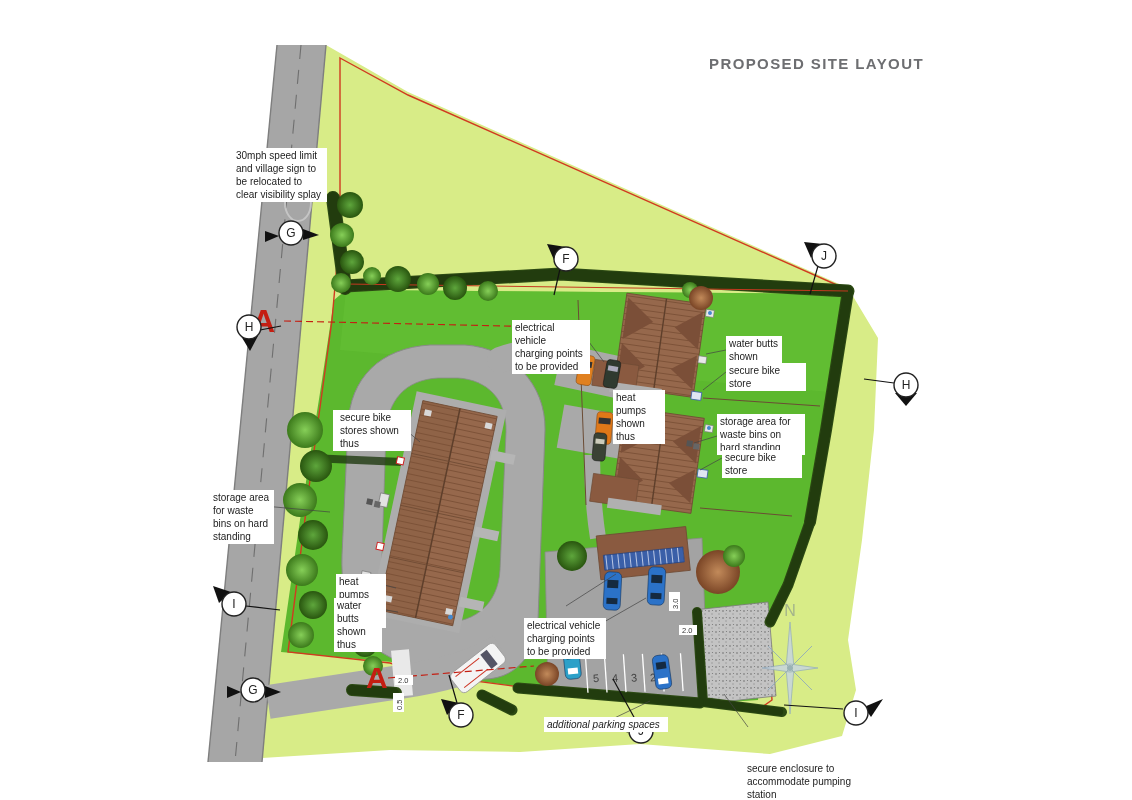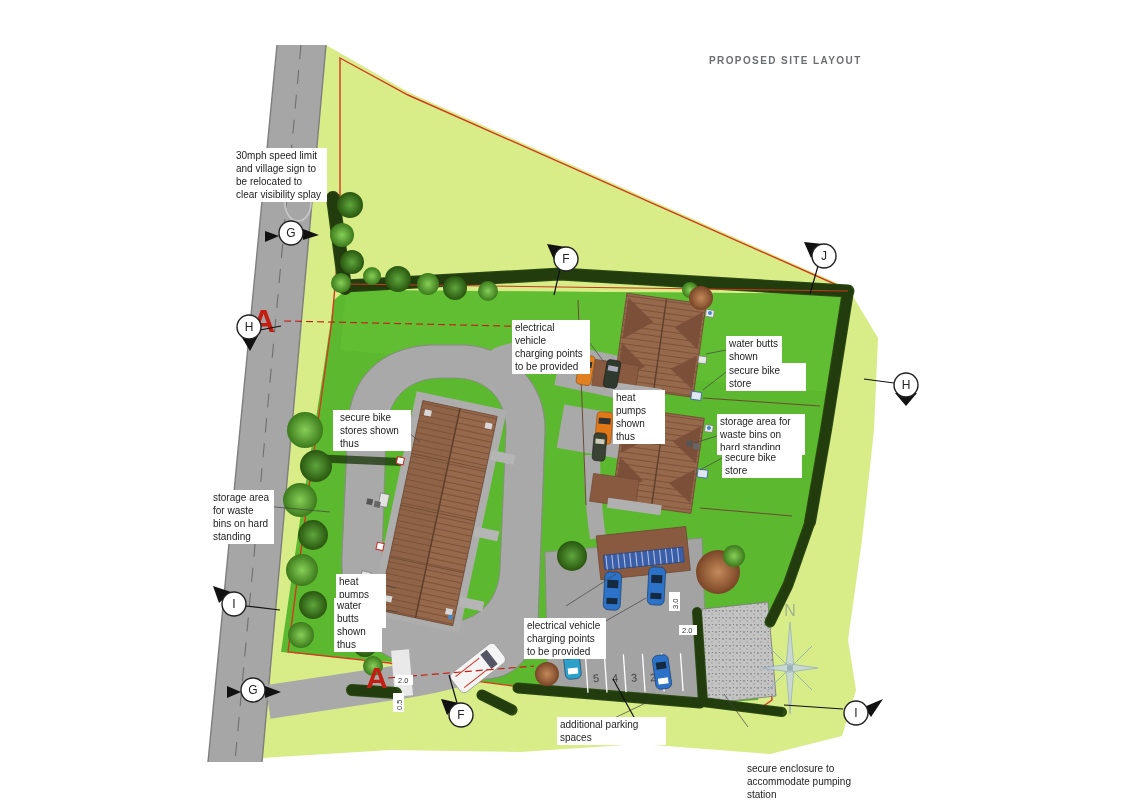--- a/index.html
+++ b/index.html
@@ -1,19 +1,19 @@
 <!DOCTYPE html>
 <html><head>
 <meta charset="utf-8">
 <style>
   html,body{margin:0;padding:0;background:#fff;}
   #stage{position:relative;width:1132px;height:800px;background:#fff;overflow:hidden;
          font-family:"Liberation Sans",sans-serif;}
   #plan-svg{position:absolute;left:0;top:0;}
-  .title{position:absolute;left:677px;top:55px;font-size:10px;font-weight:600;
+  .title{position:absolute;left:677px;top:55px;font-size:15px;font-weight:600;
          letter-spacing:1.4px;color:#6d6e71;white-space:nowrap;padding-left:32px;}
   .lbl{position:absolute;background:#ffffff;color:#222;font-size:10px;line-height:1.3;
        padding:1px 3px;box-sizing:border-box;}
 </style>
 </head>
 <body>
 
 <div id="stage">
 
 <svg id="plan-svg" width="1132" height="800" viewBox="0 0 1132 800">
@@ -382,16 +382,16 @@
 <div class="lbl" style="left:726px;top:363px;width:80px;">secure bike store</div>
 <div class="lbl" style="left:613px;top:390px;width:52px;">heat pumps shown thus</div>
 <div class="lbl" style="left:717px;top:414px;width:88px;">storage area for waste bins on hard standing</div>
 <div class="lbl" style="left:722px;top:450px;width:80px;">secure bike store</div>
 <div class="lbl" style="left:333px;top:410px;width:78px;padding-left:7px;">secure bike stores shown thus</div>
 <div class="lbl" style="left:210px;top:490px;width:64px;">storage area for waste bins on hard standing</div>
 <div class="lbl" style="left:336px;top:574px;width:50px;">heat pumps shown thus</div>
 <div class="lbl" style="left:334px;top:598px;width:48px;">water butts shown thus</div>
 <div class="lbl" style="left:544px;top:624px;width:42px;">PV cells</div>
 <div class="lbl" style="left:524px;top:618px;width:82px;">electrical vehicle charging points to be provided</div>
-<div class="lbl" style="left:557px;top:717px;width:109px;">additional parking spaces</div>
+<div class="lbl" style="left:544px;top:717px;width:124px;font-style:italic;">additional parking spaces</div>
 <div class="lbl" style="left:744px;top:725px;width:132px;margin-top:36px;">secure enclosure to accommodate pumping station</div>
 
 </div>
 
 </body></html>

